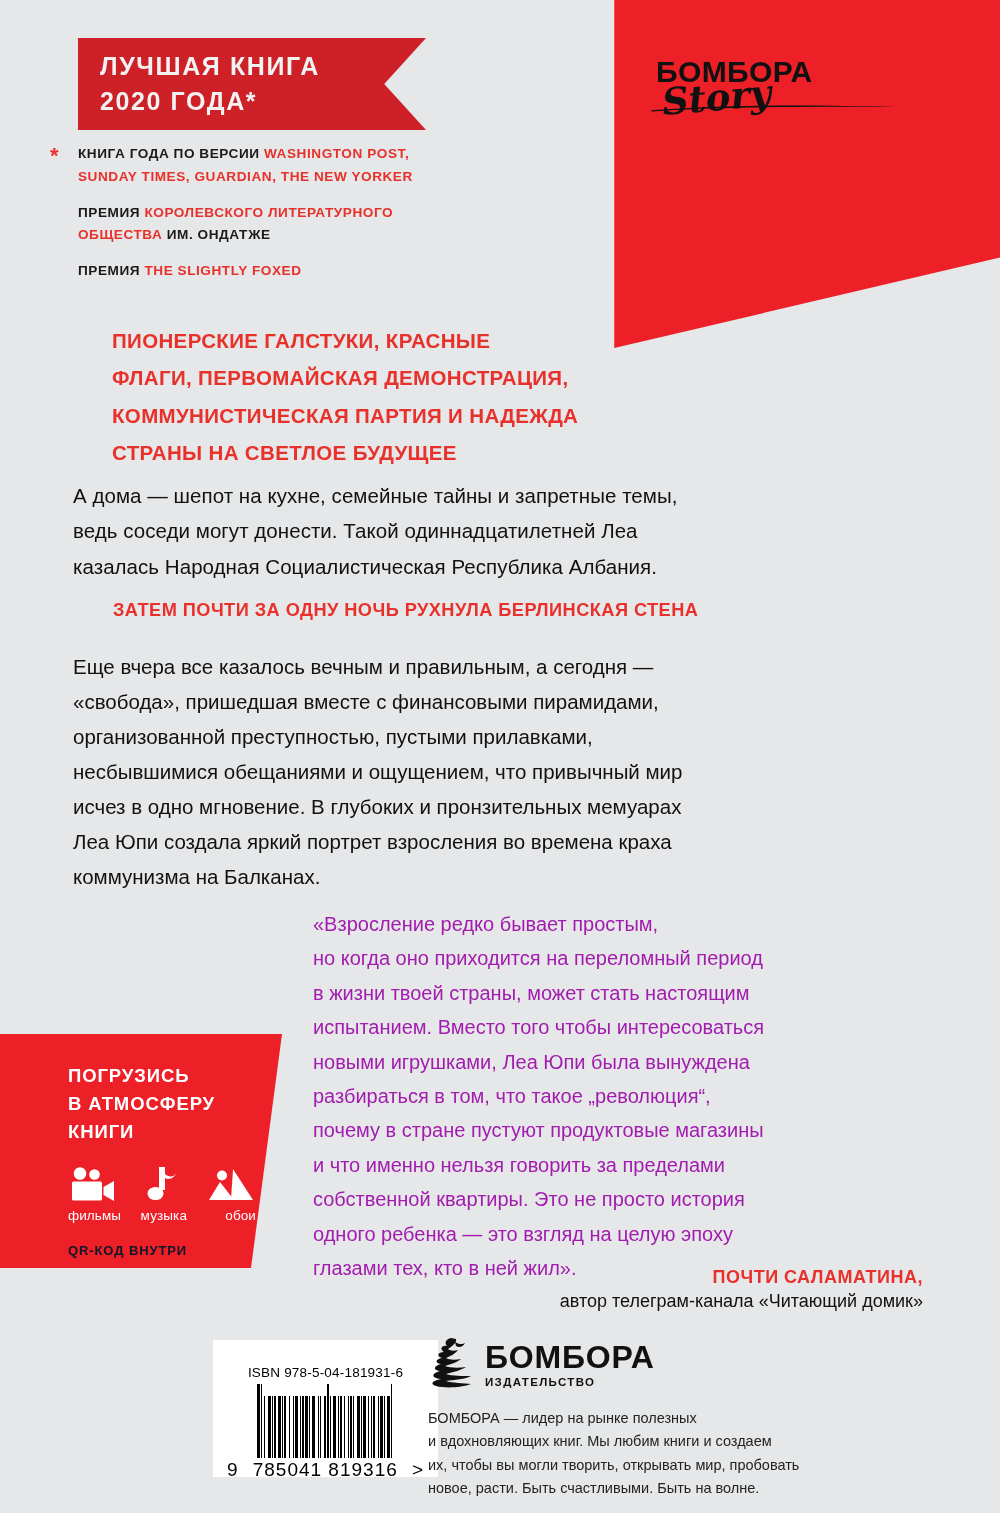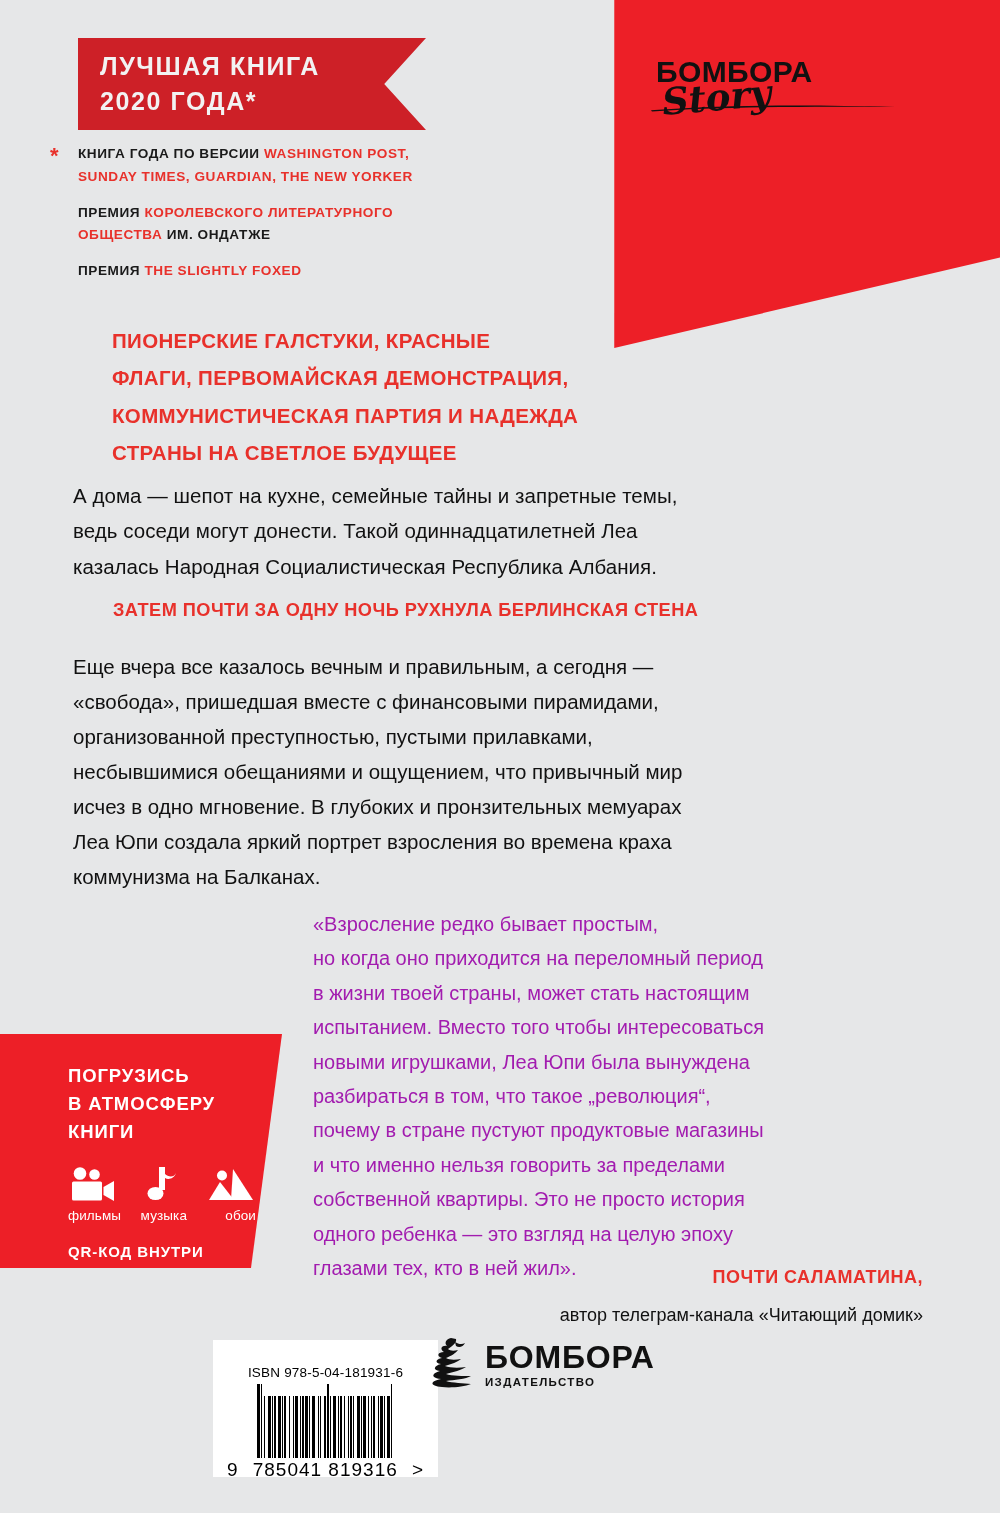--- a/index.html
+++ b/index.html
@@ -187,21 +187,21 @@
     color: #e8312b;
     font-size: 18px;
     font-weight: bold;
     letter-spacing: 0.5px;
     display: block;
   }
   .quote-attr .attr-role {
     color: #111;
     font-size: 18px;
     display: block;
-    margin-top: 17px;
+    margin-top: 3px;
   }
 
   
   .promo {
     position: absolute;
     left: 0;
     top: 1034px;
     width: 282px;
     height: 234px;
     background: #ed1f27;
@@ -225,22 +225,22 @@
   .promo-ic svg { display:block; margin: 0 auto; }
   .promo-ic .ic-label {
     color: #fff;
     font-size: 13.5px;
     margin-top: 5px;
     letter-spacing: 0.1px;
     white-space: nowrap;
   }
   .promo-qr {
     margin-top: 20px;
-    color: #ffffff;
-    font-size: 15px;
+    color: #0f172a;
+    font-size: 13px;
     font-weight: bold;
     letter-spacing: 0.9px;
   }
 
   
   .barcode-box {
     position: absolute;
     left: 177px;
     top: 1340px;
     width: 225px;
@@ -471,15 +471,16 @@
                  C4 36, 2 41, 13 42 C2 44, 1 49, 14 50 C22 51, 36 50, 43 47 C36 46, 24 46, 18 44 C26 43, 38 42, 43 39
                  C35 39, 24 39, 18 37 C25 35, 34 33, 38 30 C31 31, 22 31, 17 29 C23 27, 30 25, 33 22
                  C27 23, 21 23, 18 21 C23 19, 28 16, 30 13 C26 14, 22 14, 20 12 C25 9, 29 5, 28 2 Z" fill="#111"></path>
         <path d="M27 5 C30 7, 34 8, 37 6 C35 10, 31 11, 28 9 Z" fill="#111"></path>
       </svg>
       <div class="pub-names">
         <div class="pub-name">БОМБОРА</div>
         <div class="pub-sub">ИЗДАТЕЛЬСТВО</div>
       </div>
     </div>
+    <div class="pub-desc">БОМБОРА — лидер на рынке полезных<br>и вдохновляющих книг. Мы любим книги и создаем<br>их, чтобы вы могли творить, открывать мир, пробовать<br>новое, расти. Быть счастливыми. Быть на волне.</div>
   </div>
 
 </div>
 
 </body></html>

